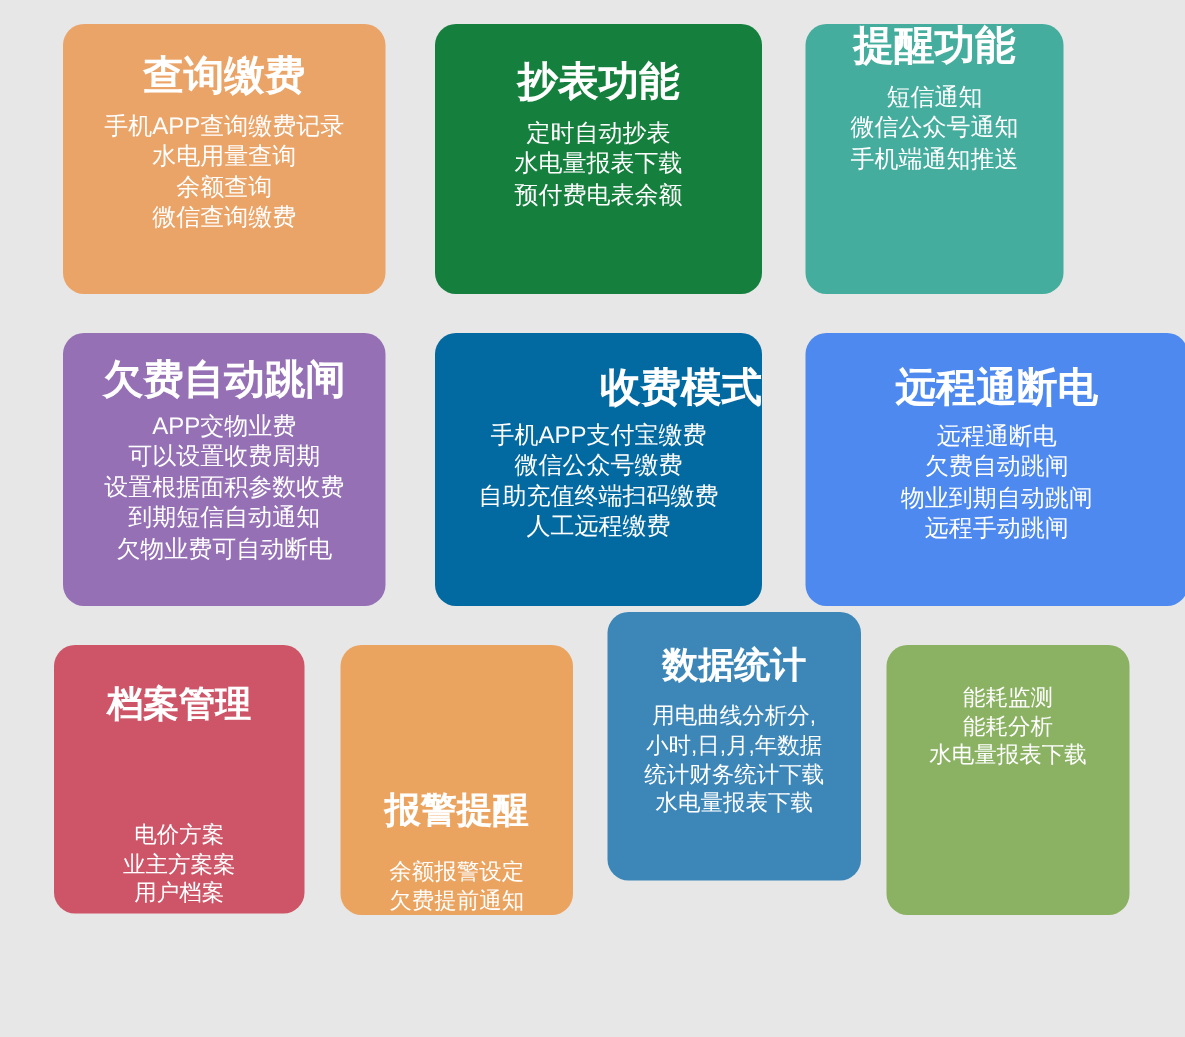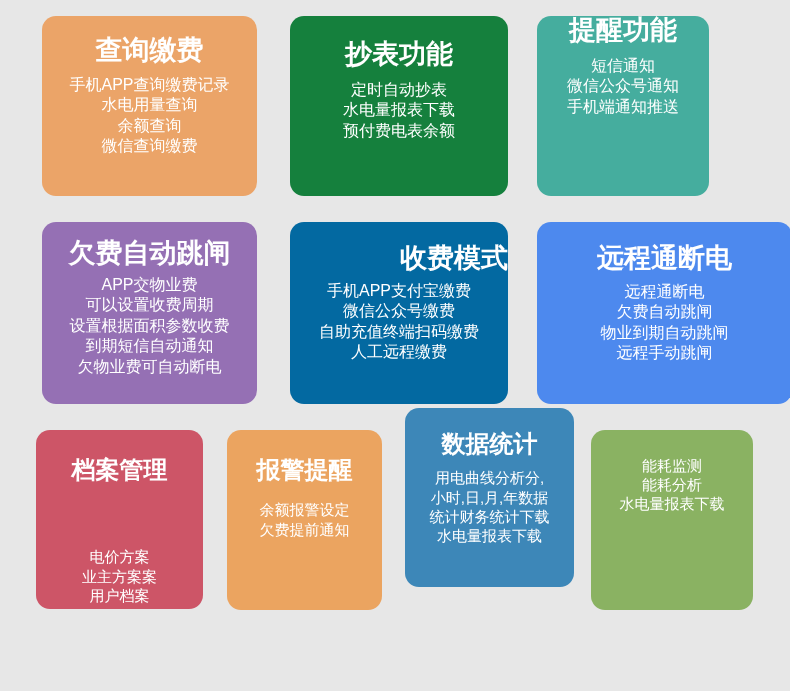--- a/index.html
+++ b/index.html
@@ -73,21 +73,21 @@
 
   .c6 { left: 537px; top: 222px; width: 255px; height: 182px; background: #4d89ee; padding-top: 22px; }
   .c6 .card-title { font-size: 27px; margin-bottom: 8px; }
   .c6 .card-line  { font-size: 16px; }
 
   
   .c7 { left: 36px;  top: 430px; width: 167px; height: 179px; background: #cd5567; padding-top: 27px; gap: 47px; }
   .c7 .card-title { font-size: 24px; margin-bottom: 17px; }
   .c7 .card-line  { font-size: 15px; }
 
-  .c8 { left: 227px; top: 430px; width: 155px; height: 180px; background: #eba460; padding-top: 27px; }
+  .c8 { left: 227px; top: 430px; width: 155px; height: 180px; background: #eba460; padding-top: 27px; justify-content: flex-end; }
   .c8 .card-title { font-size: 24px; margin-bottom: 17px; }
   .c8 .card-line  { font-size: 15px; }
 
   .c9 { left: 405px; top: 408px; width: 169px; height: 179px; background: #3d87b8; padding-top: 23px; }
   .c9 .card-title { font-size: 24px; margin-bottom: 11px; }
   .c9 .card-line  { font-size: 15px; }
 
   .c10 { left: 591px; top: 430px; width: 162px; height: 180px; background: #8ab262; padding-top: 26px; }
   .c10 .card-title { font-size: 24px; margin-bottom: 16px; }
   .c10 .card-line  { font-size: 15px; }

